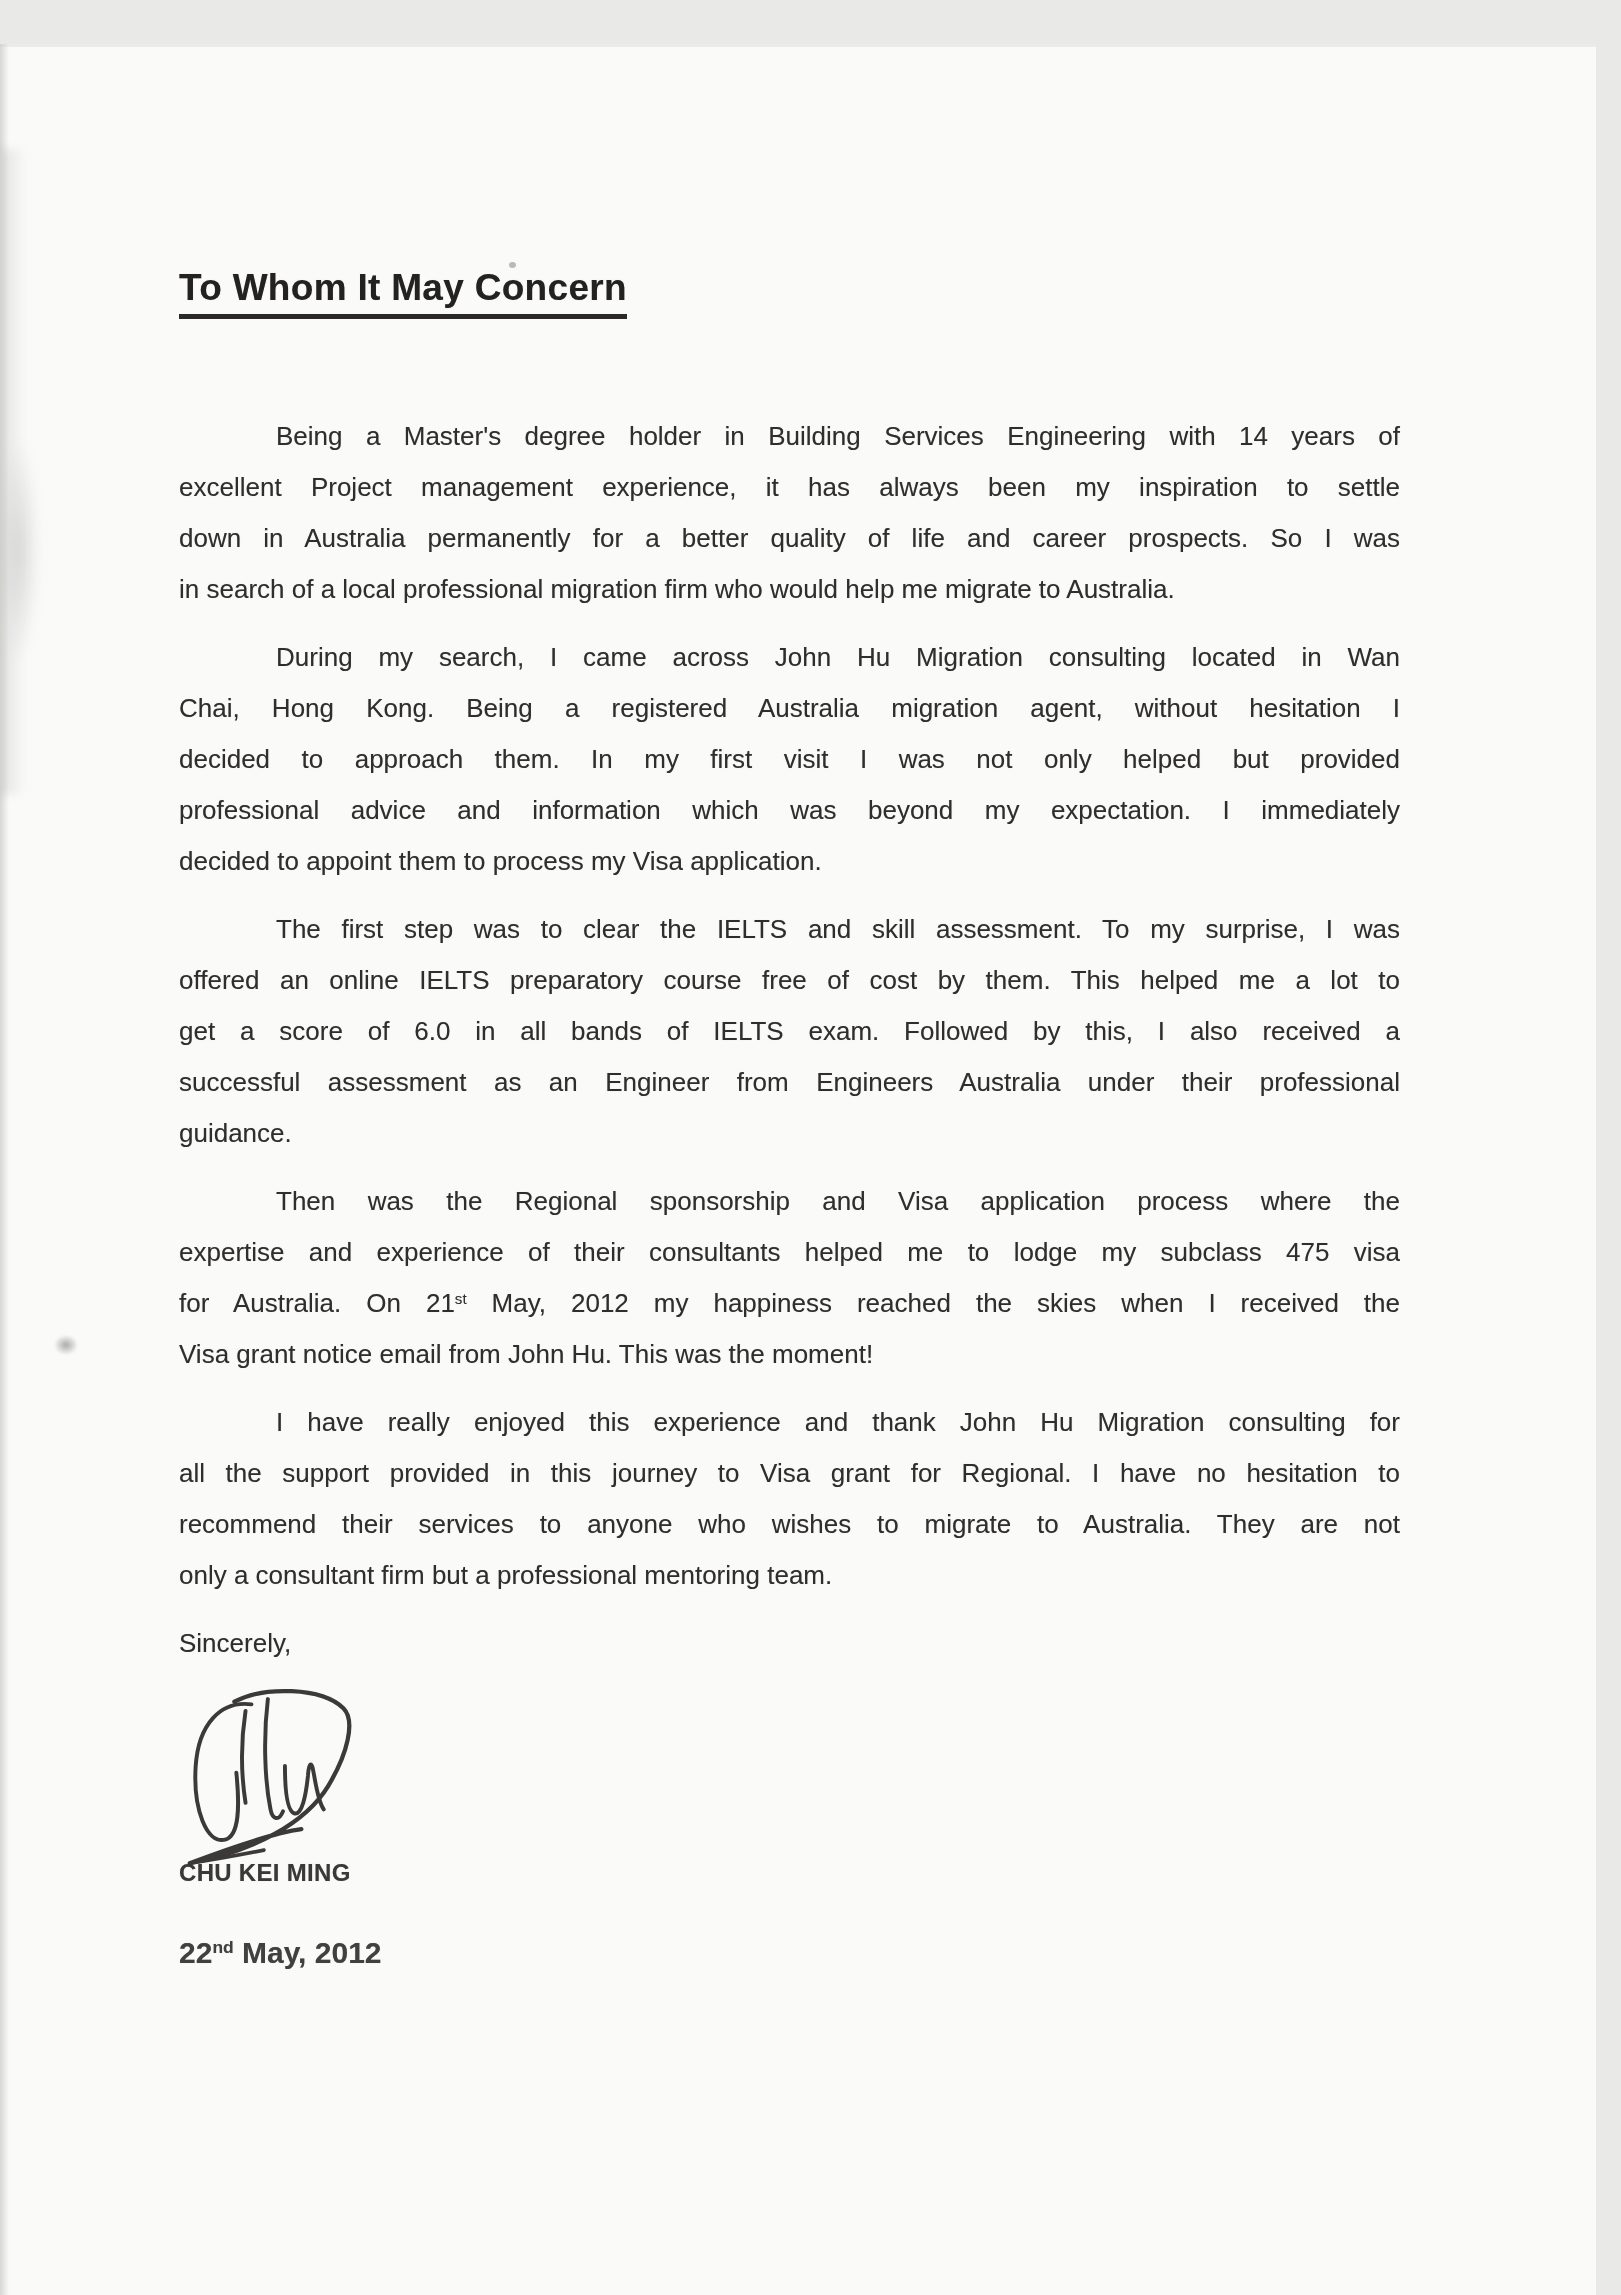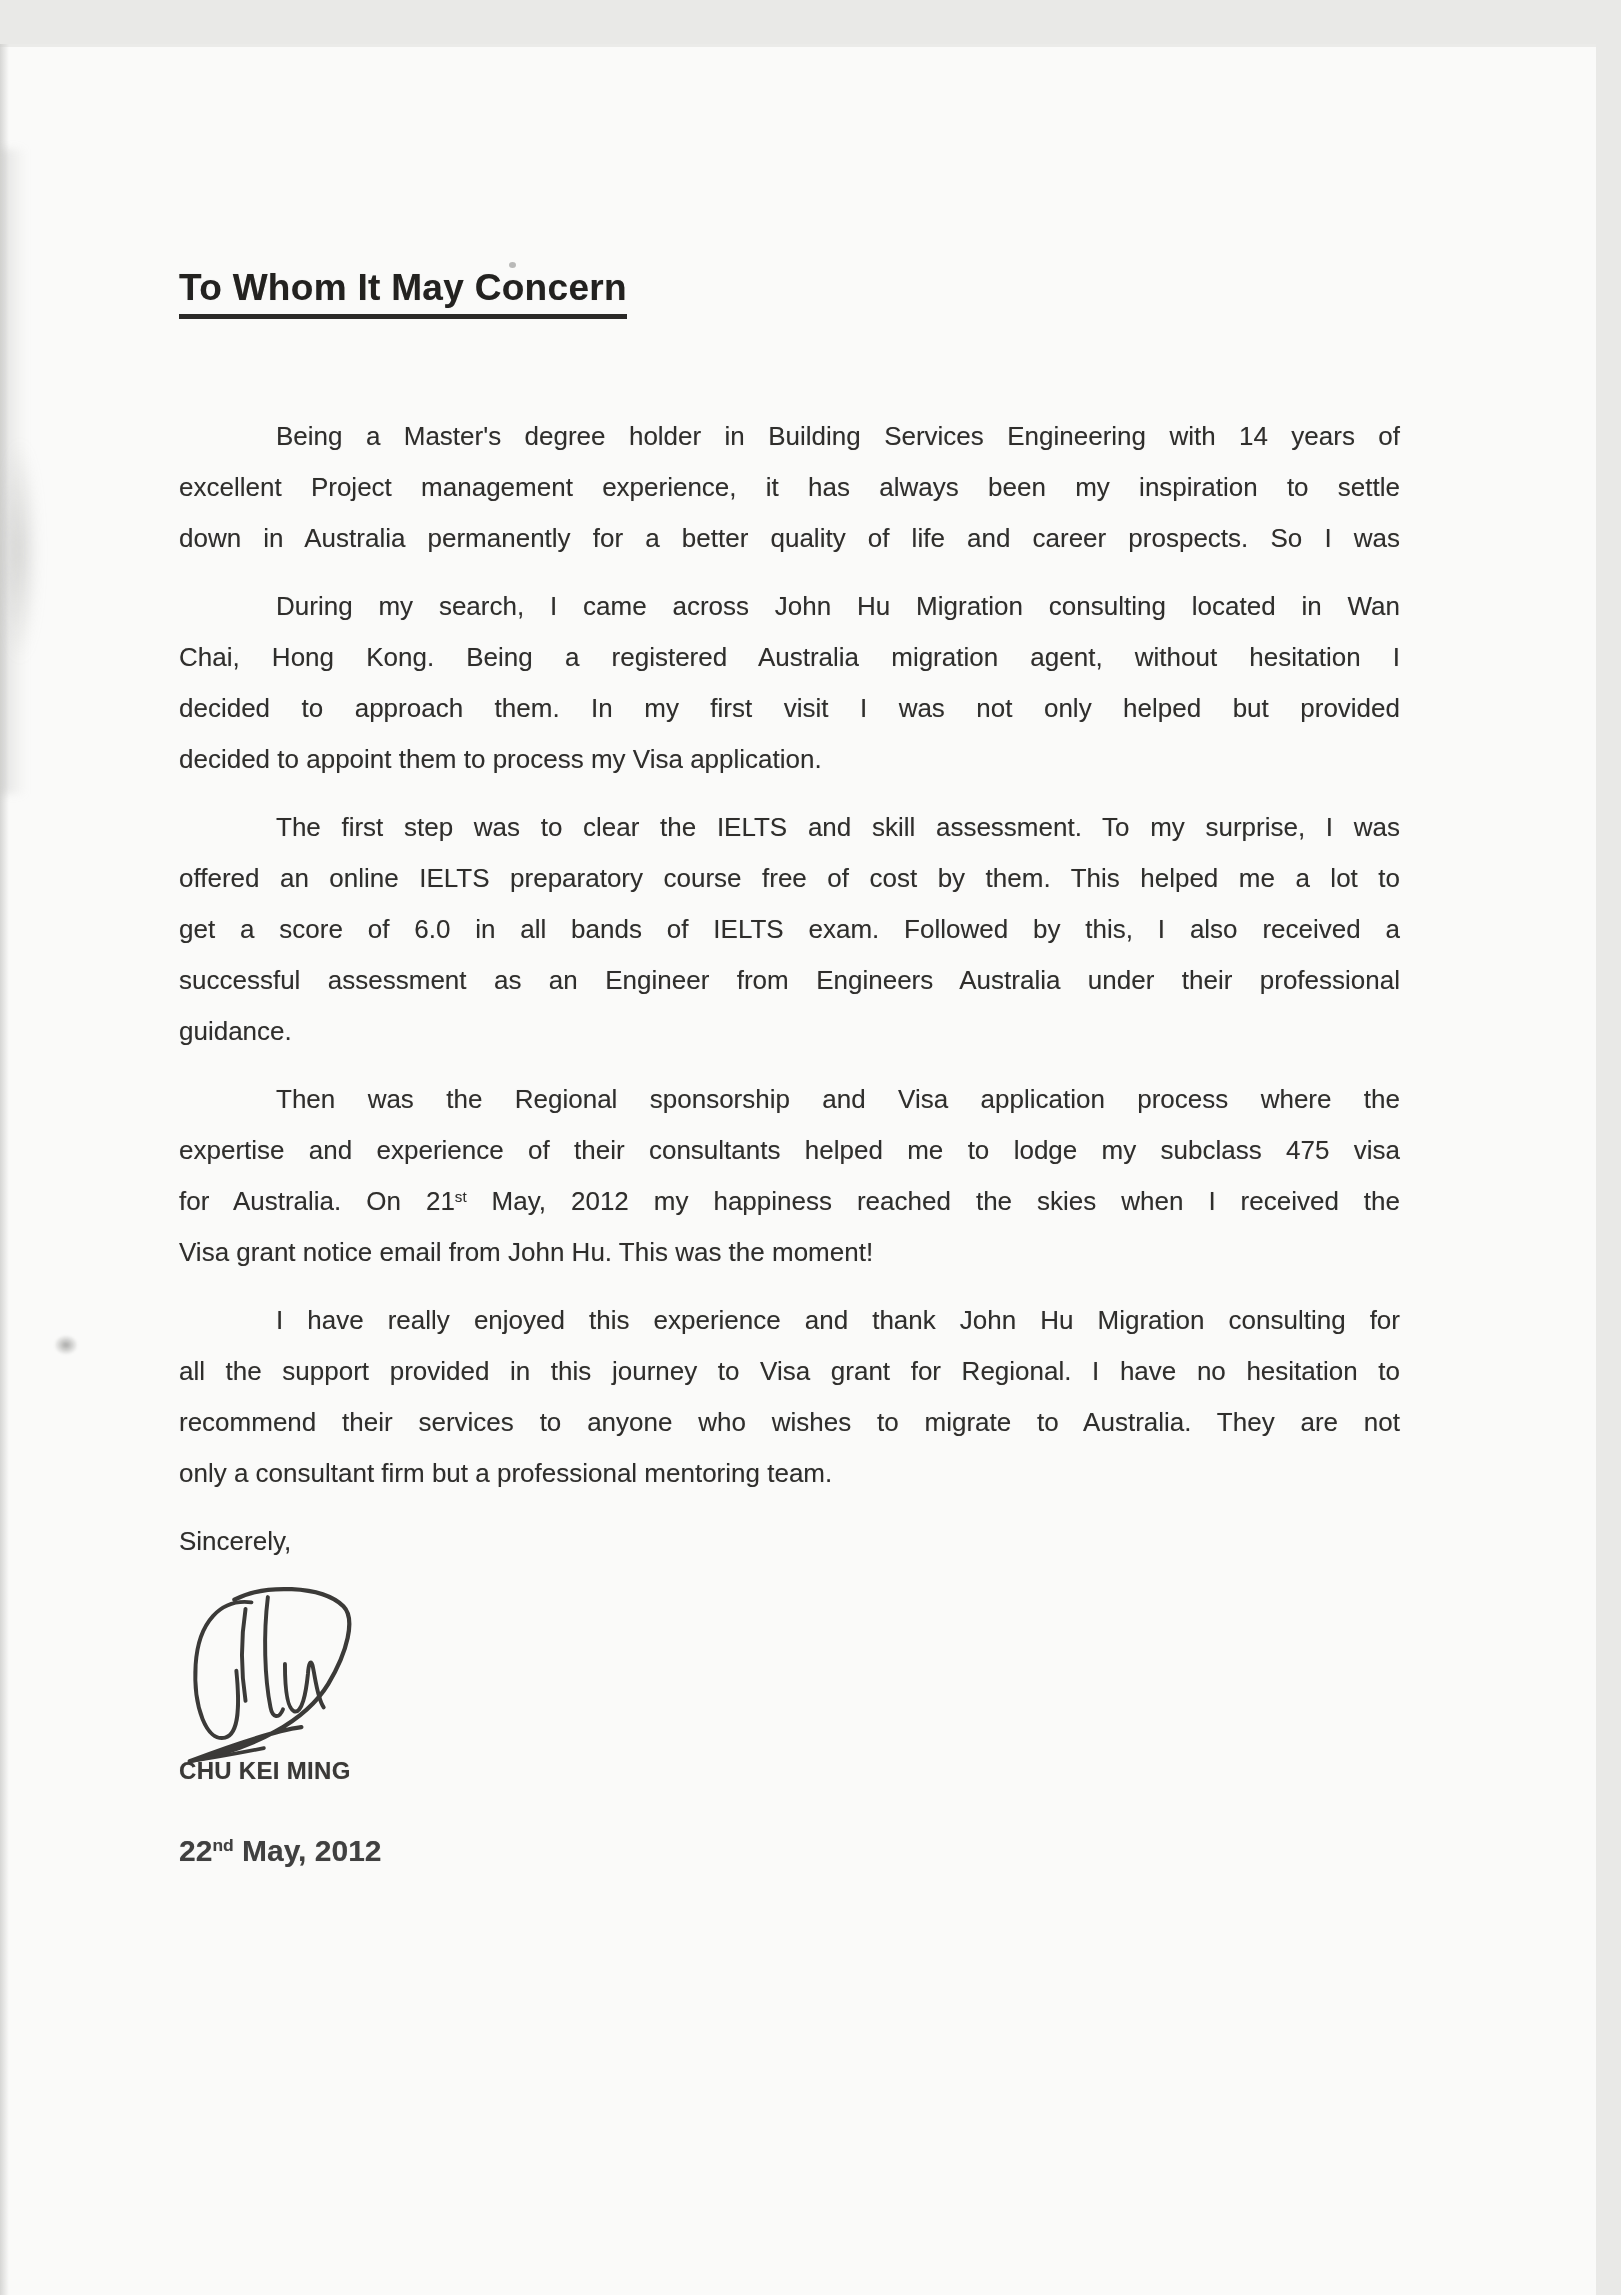--- a/index.html
+++ b/index.html
@@ -76,25 +76,27 @@
 
   <div class="content">
 
     <h1 class="title">To Whom It May Concern</h1>
 
     <div class="body" id="letter-body">
         <div class="para">
           <div class="line first">Being a Master's degree holder in Building Services Engineering with 14 years of</div>
           <div class="line">excellent Project management experience, it has always been my inspiration to settle</div>
           <div class="line">down in Australia permanently for a better quality of life and career prospects. So I was</div>
+          <div class="line last">in search of a local professional migration firm who would help me migrate to Australia.</div>
         </div>
         <div class="para">
           <div class="line first">During my search, I came across John Hu Migration consulting located in Wan</div>
           <div class="line">Chai, Hong Kong. Being a registered Australia migration agent, without hesitation I</div>
           <div class="line">decided to approach them. In my first visit I was not only helped but provided</div>
+          <div class="line">professional advice and information which was beyond my expectation. I immediately</div>
           <div class="line last">decided to appoint them to process my Visa application.</div>
         </div>
         <div class="para">
           <div class="line first">The first step was to clear the IELTS and skill assessment. To my surprise, I was</div>
           <div class="line">offered an online IELTS preparatory course free of cost by them. This helped me a lot to</div>
           <div class="line">get a score of 6.0 in all bands of IELTS exam. Followed by this, I also received a</div>
           <div class="line">successful assessment as an Engineer from Engineers Australia under their professional</div>
           <div class="line last">guidance.</div>
         </div>
         <div class="para">

